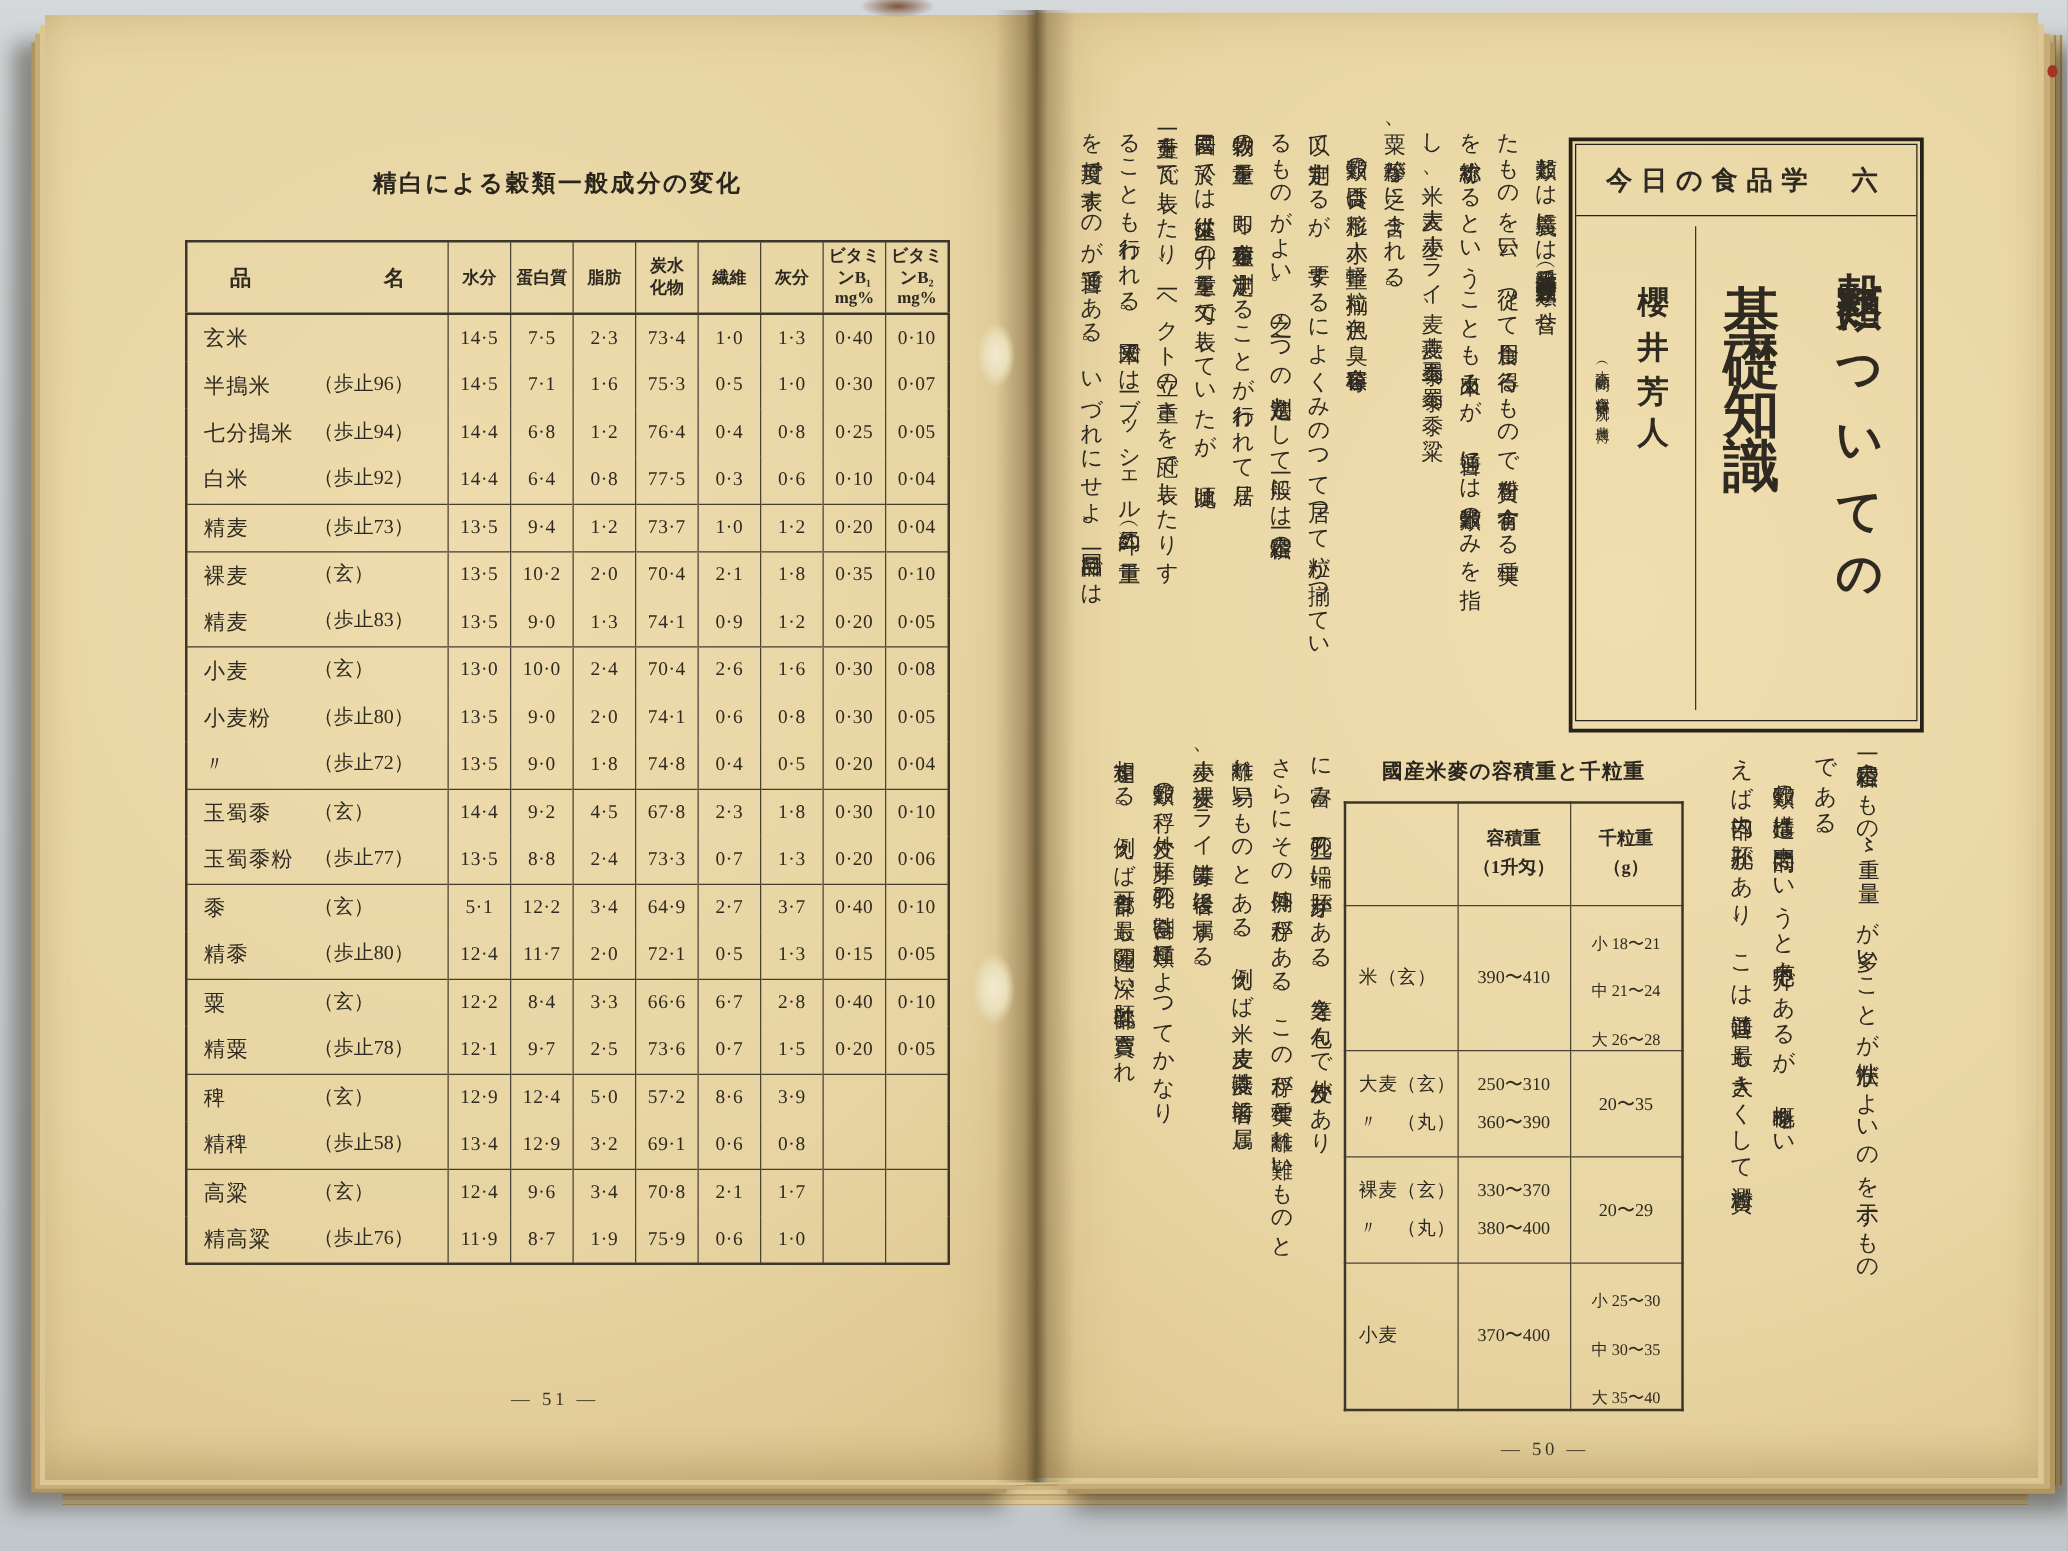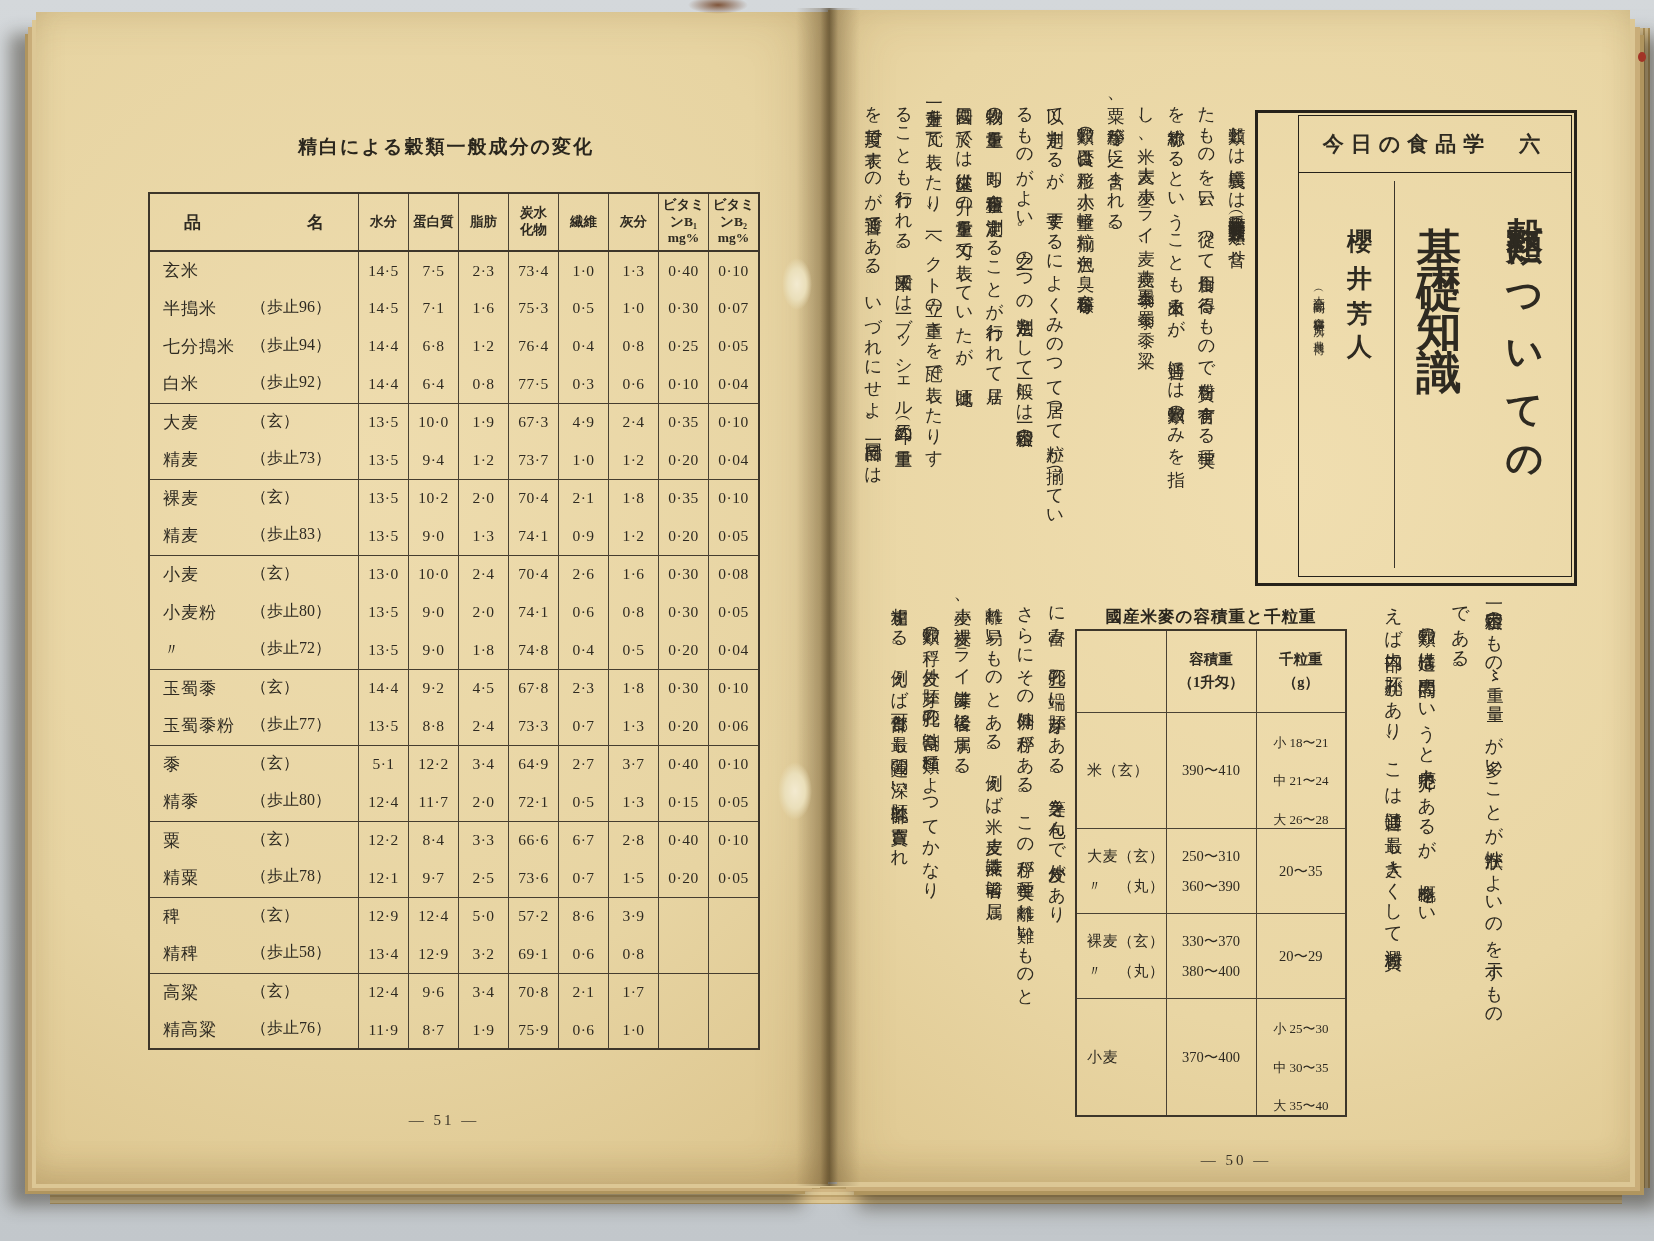--- a/index.html
+++ b/index.html
@@ -57,34 +57,34 @@
   
   .vflow{position:absolute;writing-mode:vertical-rl;text-orientation:mixed;}
   .vflow .vcol{white-space:nowrap;}
   .cols-top{left:30px;top:84px;height:494px;font-size:17.5px;letter-spacing:1px;}
   .cols-top .vcol{line-height:30.3px;}
   .cols-br{left:548px;top:584px;height:496px;font-size:18px;letter-spacing:1.5px;}
   .cols-br .vcol{line-height:33.5px;}
   .cols-bl{left:55px;top:584px;height:498px;font-size:17.5px;letter-spacing:1px;}
   .cols-bl .vcol{line-height:31.5px;}
   
-  .tbox{position:absolute;left:427px;top:100px;width:278px;height:470px;border:3px solid #26221a;padding-left:38px;}
+  .tbox{position:absolute;left:427px;top:100px;width:278px;height:470px;border:3px solid #26221a;}
   .tbox-inner{border:1px solid #26221a;margin:2px;height:calc(100% - 10px);position:relative;}
   .kicker{height:56px;line-height:56px;text-align:center;border-bottom:1px solid #26221a;
     font-size:21px;font-weight:bold;letter-spacing:7px;}
   .tbox-main{position:relative;height:calc(100% - 57px);}
   .t1{position:absolute;top:14px;right:22px;writing-mode:vertical-rl;font-size:37px;font-weight:bold;letter-spacing:11px;}
   .t2{position:absolute;top:18px;right:102px;writing-mode:vertical-rl;font-size:45px;font-weight:bold;letter-spacing:40px;}
   .tdivider{position:absolute;top:8px;bottom:8px;right:176px;width:1px;background:#3a342a;}
   .t-author{position:absolute;top:36px;left:44px;writing-mode:vertical-rl;font-size:25px;letter-spacing:35px;font-weight:bold;}
   .t-note{position:absolute;top:112px;left:12px;writing-mode:vertical-rl;font-size:11.5px;letter-spacing:2px;}
   
   .mini-wrap{position:absolute;left:247px;top:596px;width:272px;}
   .mini-title{text-align:center;font-family:"Liberation Sans","DejaVu Sans",sans-serif;
-    font-weight:bold;font-size:16.5px;letter-spacing:1px;margin-bottom:1px;color:#2a261d;}
+    font-weight:bold;font-size:16.5px;letter-spacing:1px;margin-bottom:13px;color:#2a261d;}
   table.mini{border-collapse:collapse;width:272px;table-layout:fixed;}
   table.mini{border:2px solid #3d362a;}
   table.mini td,table.mini th{border:1px solid #4a4234;vertical-align:middle;padding:0;}
   table.mini thead tr{height:82px;}
   table.mini tbody tr{height:85px;}
   .mini-h-line{font-size:14.5px;line-height:1.6;text-align:center;font-weight:bold;}
   td.m-name{width:92px;}
   td.m-vol{width:95px;}
   td.m-grain{width:85px;}
   .m-line{font-size:15px;line-height:30px;text-align:left;padding-left:10px;letter-spacing:.5px;}
@@ -204,36 +204,20 @@
               <td class="vcell">6·4</td>
               <td class="vcell">0·8</td>
               <td class="vcell">77·5</td>
               <td class="vcell">0·3</td>
               <td class="vcell">0·6</td>
               <td class="vcell">0·10</td>
               <td class="vcell">0·04</td>
             </tr>
           </tbody>
           <tbody>
-            <tr>
-              <td class="ncell">
-                <div class="ncell-in">
-                  <span class="nm">大麦</span>
-                  <span class="nt">（玄）</span>
-                </div>
-              </td>
-              <td class="vcell">13·5</td>
-              <td class="vcell">10·0</td>
-              <td class="vcell">1·9</td>
-              <td class="vcell">67·3</td>
-              <td class="vcell">4·9</td>
-              <td class="vcell">2·4</td>
-              <td class="vcell">0·35</td>
-              <td class="vcell">0·10</td>
-            </tr>
             <tr>
               <td class="ncell">
                 <div class="ncell-in">
                   <span class="nm">精麦</span>
                   <span class="nt">（歩止73）</span>
                 </div>
               </td>
               <td class="vcell">13·5</td>
               <td class="vcell">9·4</td>
               <td class="vcell">1·2</td>

